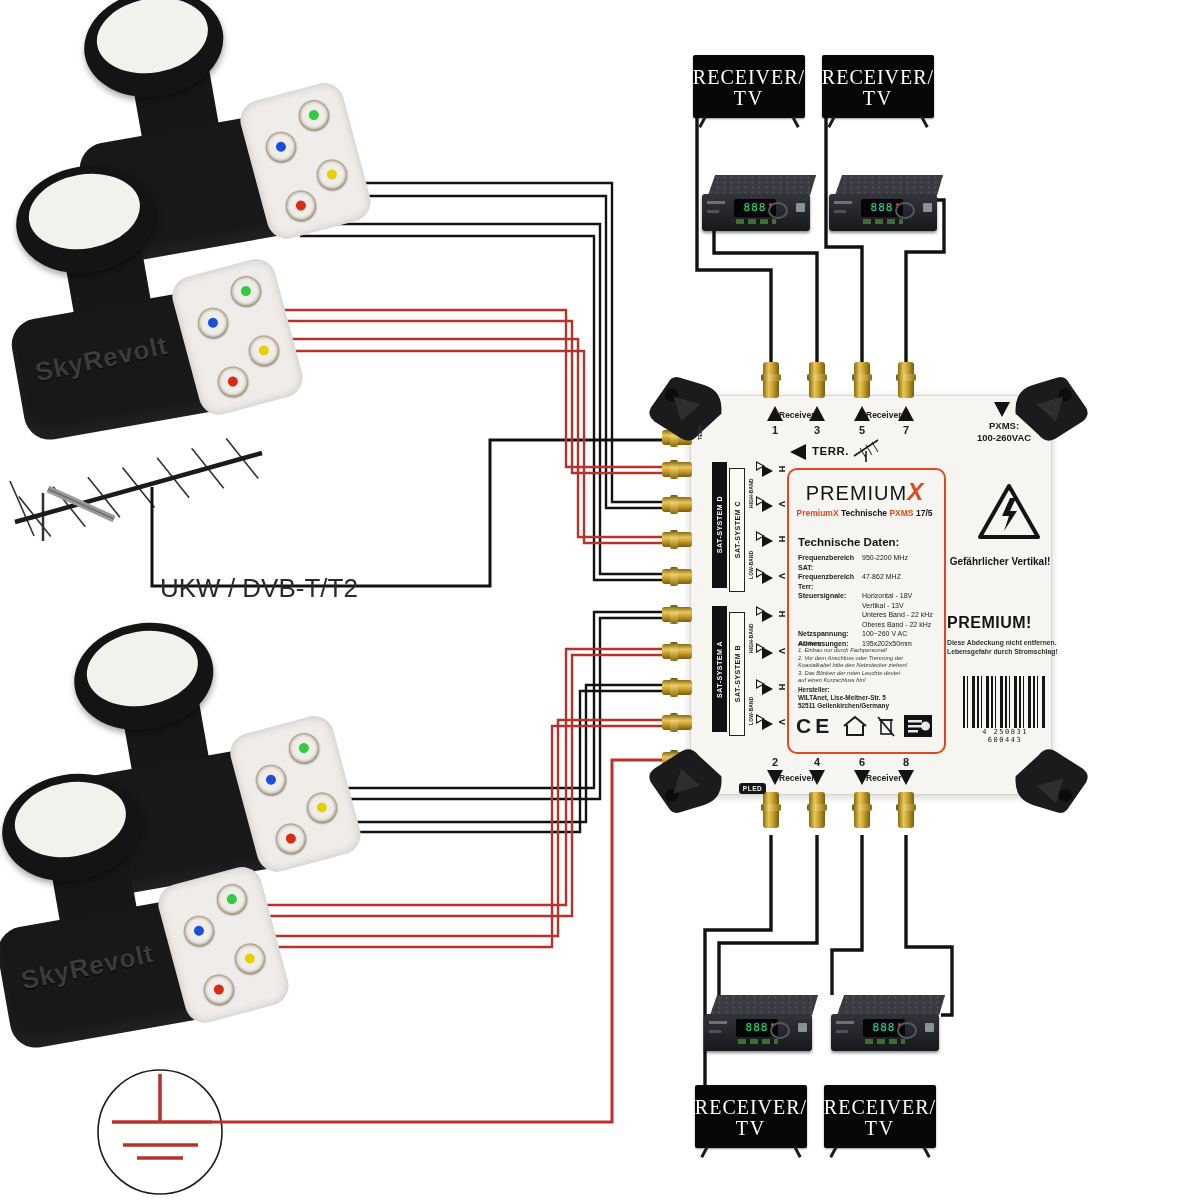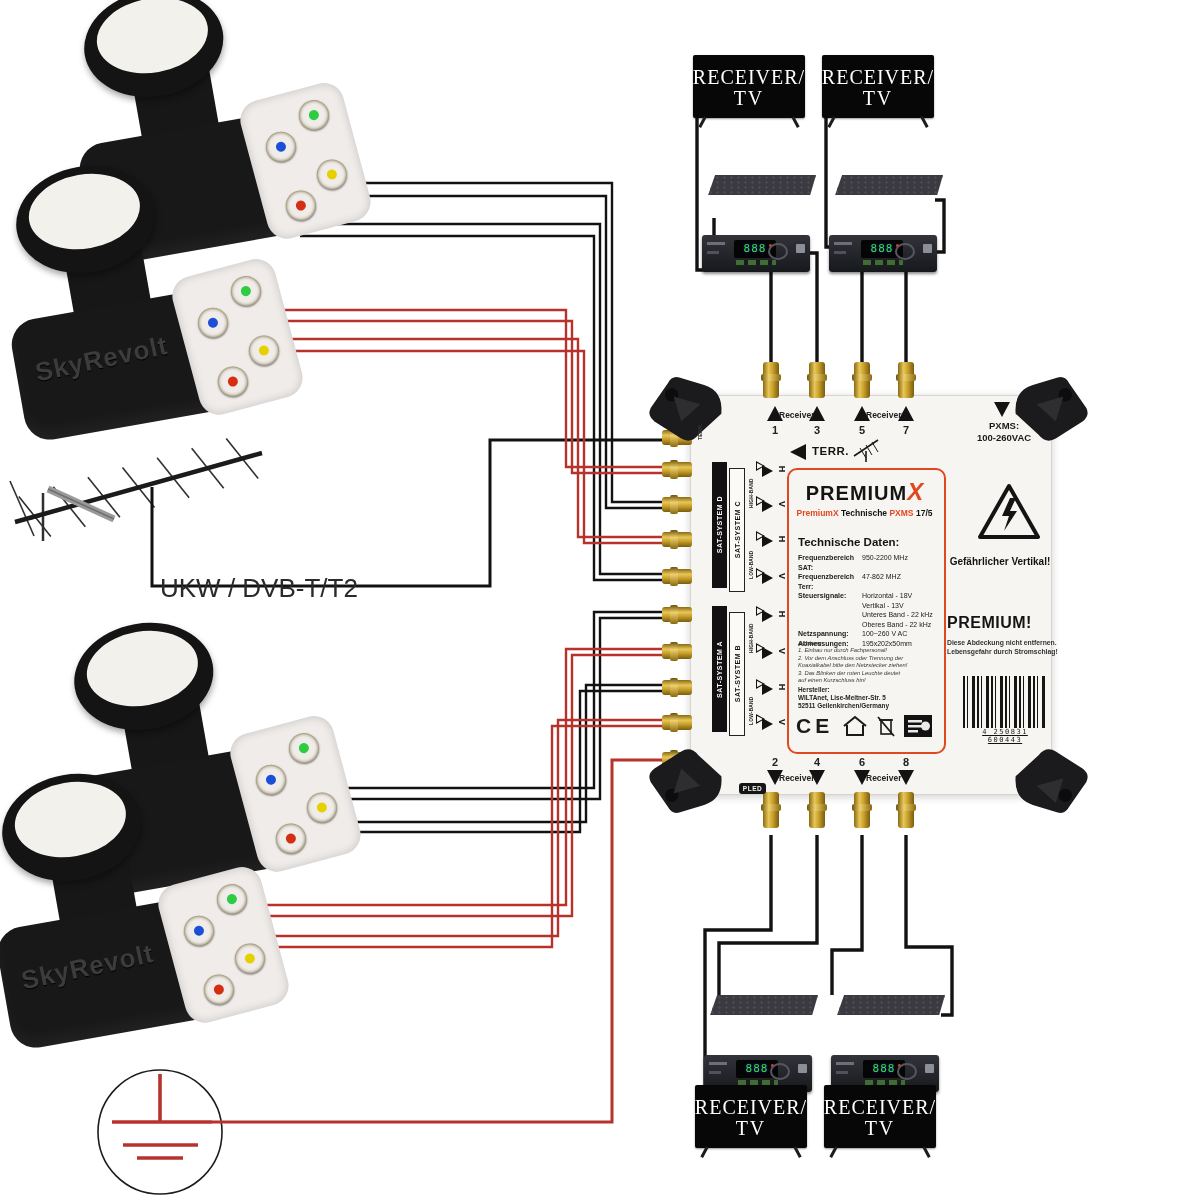--- a/index.html
+++ b/index.html
@@ -39,21 +39,21 @@
   .tv .leg{position:absolute;bottom:-10px;width:3px;height:12px;background:#1c1c1c;}
   .tv .leg.left{left:8px;transform:rotate(28deg);}
   .tv .leg.right{right:8px;transform:rotate(-28deg);}
 
   
   .stb{position:absolute;width:116px;height:58px;z-index:2;}
   .stb .top{position:absolute;left:0;top:0;width:100%;height:20px;background:#3a3a40;
         clip-path:polygon(7% 100%, 13% 0, 100% 0, 95% 100%);
         background-image:radial-gradient(circle, #4a4a52 1px, transparent 1.2px);background-size:7px 5px;}
   .stb .front{position:absolute;left:2px;top:19px;width:108px;height:37px;
-        background:linear-gradient(#33343a,#17181c);border-radius:3px;box-shadow:0 2px 3px rgba(0,0,0,.45);margin-top:41px;}
+        background:linear-gradient(#33343a,#17181c);border-radius:3px;box-shadow:0 2px 3px rgba(0,0,0,.45);}
   .stb .disp{position:absolute;left:32px;top:5px;width:42px;height:18px;background:#050505;border-radius:2px;
         color:#35e03a;font-family:"DejaVu Sans Mono", monospace;font-size:11px;line-height:18px;
         text-align:center;text-shadow:0 0 3px #22c;letter-spacing:1px;}
   .stb .disp::after{content:"";position:absolute;right:4px;top:4px;width:3px;height:3px;border-radius:50%;background:#ff3b1f;}
   .stb .btns{position:absolute;left:34px;top:25px;width:40px;height:5px;
         background:repeating-linear-gradient(90deg,#3f6e33 0 8px,#1a1a1e 8px 12px);}
   .stb .ring{position:absolute;right:22px;top:8px;width:16px;height:13px;border:2px solid #55565e;border-radius:50%;}
   .stb .chip{position:absolute;right:5px;top:9px;width:9px;height:9px;background:#8d8f98;border-radius:1px;}
   .stb .ltxt{position:absolute;left:5px;top:7px;width:18px;height:3px;background:#6d6e76;}
   .stb .ltxt2{position:absolute;left:5px;top:16px;width:12px;height:3px;background:#50525a;}
@@ -85,39 +85,39 @@
         border-bottom:6px solid transparent;border-left:11px solid #131313;}
   .hv-outline{position:absolute;z-index:5;width:0;height:0;border-top:5px solid transparent;
         border-bottom:5px solid transparent;border-left:9px solid #131313;}
   .hv-outline::after{content:"";position:absolute;left:-8px;top:-3.5px;width:0;height:0;
         border-top:3.5px solid transparent;border-bottom:3.5px solid transparent;border-left:6px solid #f7f5f1;}
   .band-lbl{position:absolute;z-index:5;font-size:6px;font-weight:700;color:#222;
         writing-mode:vertical-rl;transform:rotate(180deg) scale(.8);letter-spacing:.3px;}
   .orange-box{position:absolute;left:787px;top:468px;width:155px;height:282px;border:2.5px solid #e0481f;
         border-radius:10px;z-index:4;}
   .logo{position:absolute;left:789px;top:478px;width:151px;text-align:center;z-index:5;}
-  .logo .p{font-size:20px;font-weight:700;letter-spacing:1px;color:#141414;}
+  .logo .p{font-size:20px;font-weight:400;letter-spacing:1px;color:#141414;}
   .logo .x{font-size:24px;font-weight:900;color:#e0481f;font-style:italic;}
   .model-line{position:absolute;left:789px;top:508px;width:151px;text-align:center;z-index:5;
         font-size:8.5px;font-weight:700;color:#141414;}
   .model-line .o{color:#e0481f;}
   .tech-title{position:absolute;left:798px;top:536px;font-size:11.5px;font-weight:800;color:#141414;z-index:5;}
   .tech{position:absolute;left:798px;top:553px;width:138px;z-index:5;font-size:7px;line-height:9.5px;color:#20201e;}
   .tech .row{display:flex;}
   .tech .lab{width:64px;font-weight:700;flex:none;}
   .notes{position:absolute;left:798px;top:640px;z-index:5;font-size:5.8px;line-height:7.4px;color:#3a3a38;font-style:italic;}
   .notes .t{font-weight:700;}
   .manu{position:absolute;left:798px;top:686px;z-index:5;font-size:6.4px;line-height:8px;color:#242422;font-weight:700;}
   .cert{position:absolute;left:796px;top:712px;width:140px;height:28px;z-index:5;display:flex;align-items:center;gap:9px;}
   .ce{font-size:21px;font-weight:600;letter-spacing:4px;color:#1a1a1a;font-family:"Liberation Sans",sans-serif;}
   .danger-lbl{position:absolute;left:948px;top:556px;width:104px;text-align:center;font-size:10px;
         font-weight:800;color:#141414;z-index:5;}
   .achtung{position:absolute;left:947px;top:614px;font-size:16px;font-weight:900;color:#141414;z-index:5;letter-spacing:.5px;}
   .achtung-lines{position:absolute;left:947px;top:638px;font-size:6.8px;font-weight:700;line-height:9px;color:#333;z-index:5;}
-  .barcode{position:absolute;left:963px;top:676px;width:84px;height:66px;z-index:5;text-decoration:underline;}
+  .barcode{position:absolute;left:963px;top:676px;width:84px;height:66px;z-index:5;}
   .barcode .bars{width:100%;height:52px;
         background:repeating-linear-gradient(90deg,#151515 0 2px,transparent 2px 4px,#151515 4px 5px,transparent 5px 9px,#151515 9px 12px,transparent 12px 14px);}
   .barcode .digits{font-size:7px;font-family:"DejaVu Sans Mono",monospace;letter-spacing:1.5px;color:#222;text-align:center;}
   .pled{position:absolute;left:739px;top:783px;width:27px;height:11px;background:#161616;border-radius:3px;
         color:#f5f5f5;font-size:6.5px;font-weight:700;text-align:center;line-height:11px;z-index:5;letter-spacing:.5px;}
   .input-grp{position:absolute;left:958px;top:420px;width:92px;text-align:center;z-index:5;
         font-size:9.5px;font-weight:800;color:#1a1a1a;line-height:12px;}
   .terr-grp{position:absolute;left:790px;top:444px;z-index:5;height:18px;}
   .terr-grp .lbl{position:absolute;left:22px;top:1px;font-size:11.5px;font-weight:800;color:#141414;letter-spacing:.5px;}
   .terr-edge{position:absolute;left:697px;top:440px;z-index:5;font-size:5.5px;font-weight:700;color:#333;

